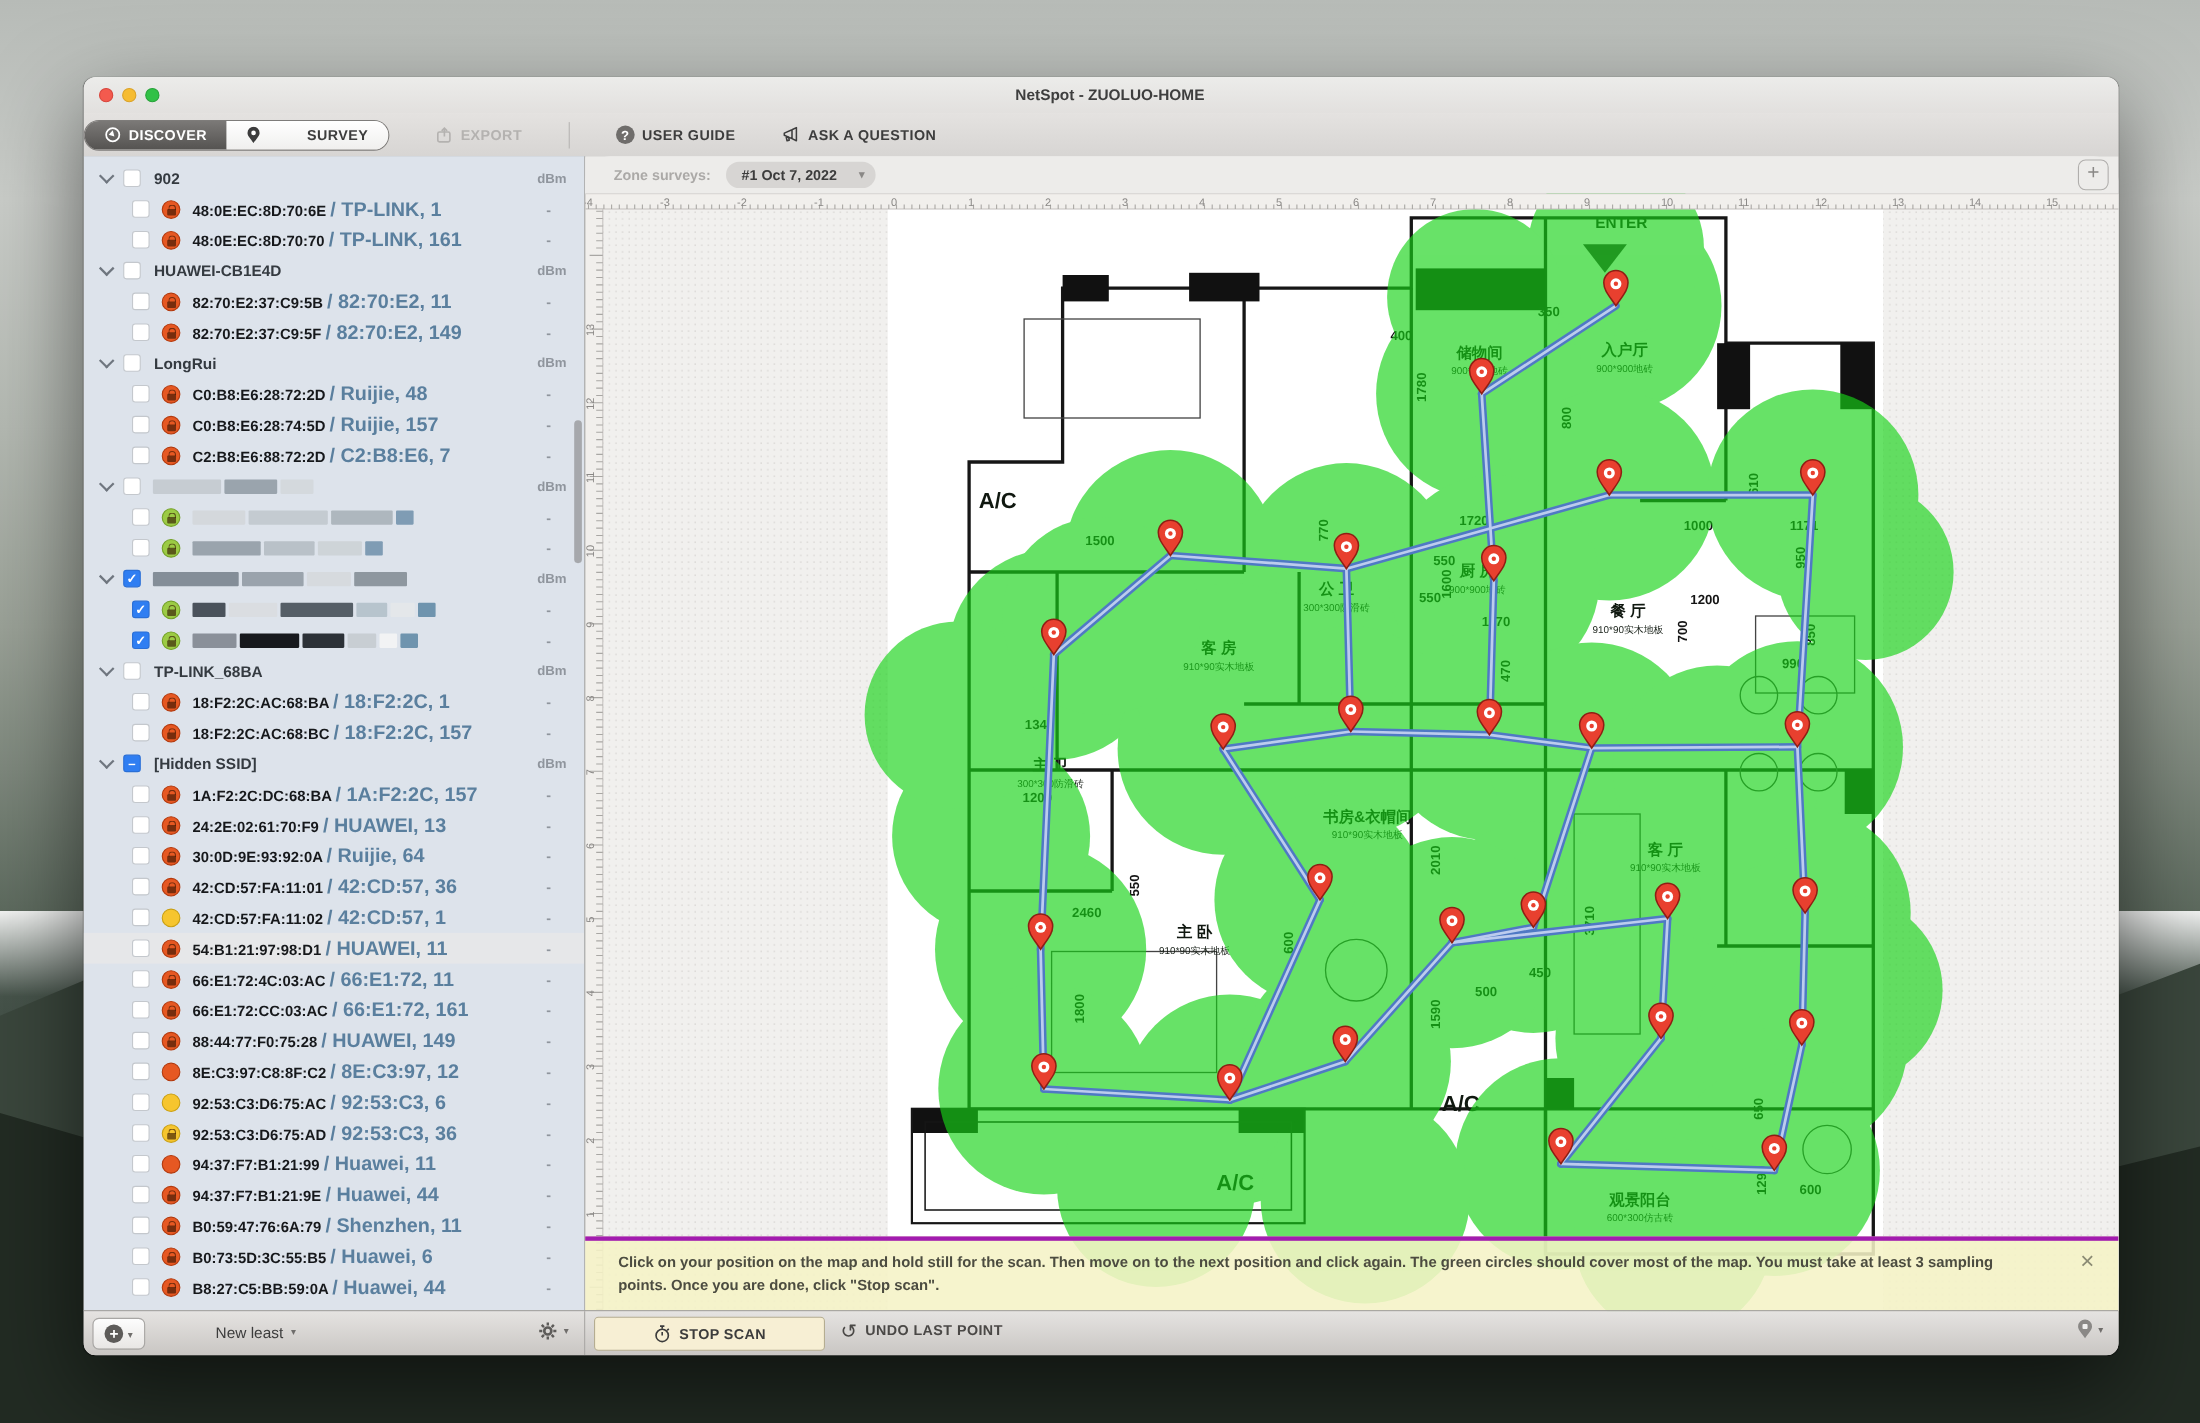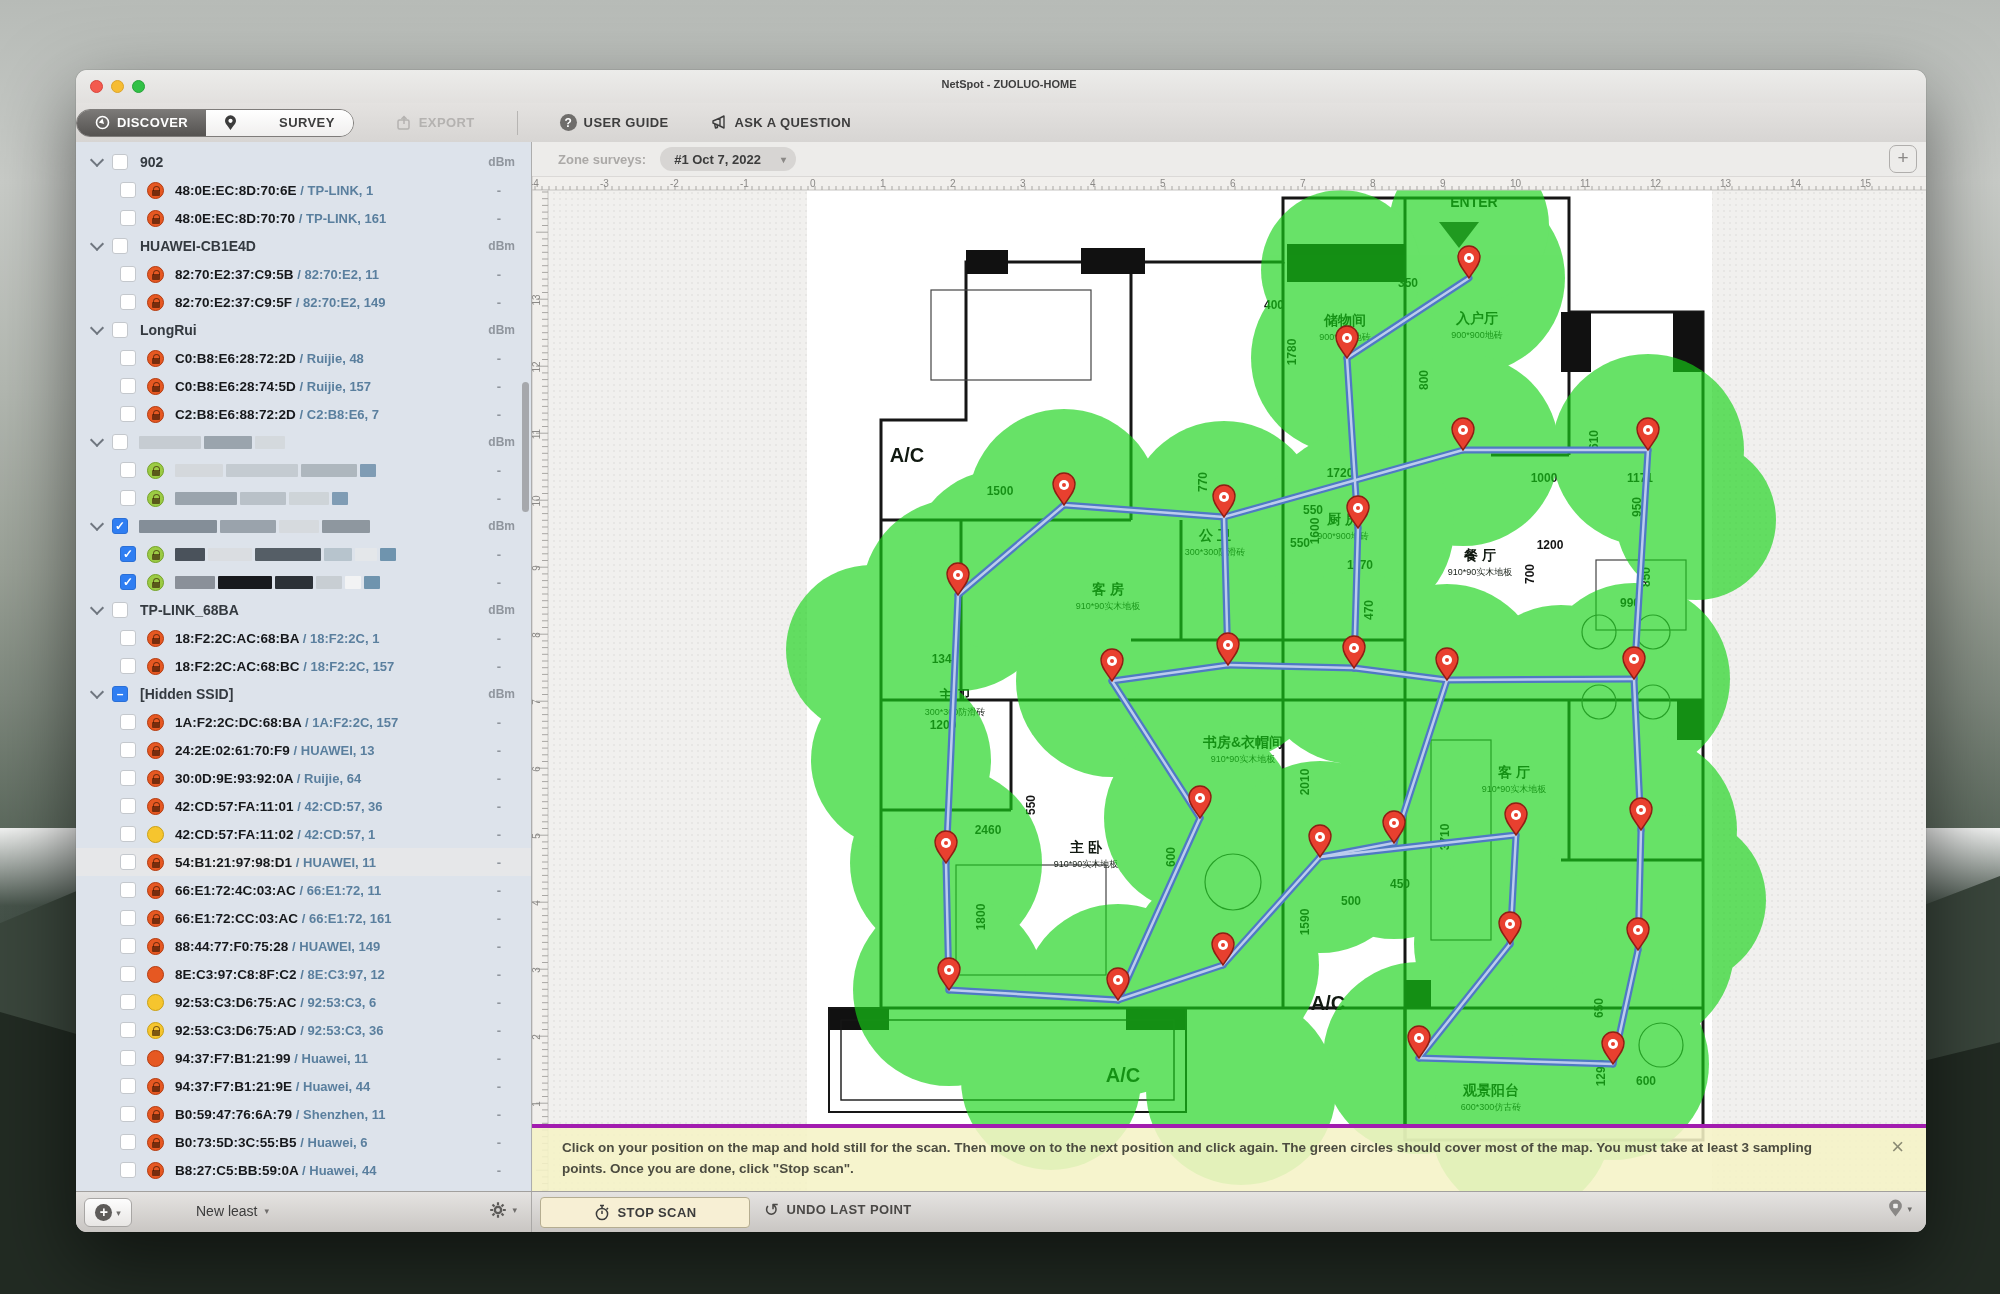--- a/index.html
+++ b/index.html
@@ -9,21 +9,21 @@
     background:linear-gradient(180deg,#b7bbb7 0%,#c9ccc8 14%,#b3b8b1 30%,#99a096 44%,#7d877c 54%,#5d6a5e 64%,#45524713 64%,#46534a 70%,#36423a 80%,#2a352c 90%,#232c24 100%);}
   .ridge1{position:absolute;left:0;top:620px;width:2000px;height:674px;background:#3a463c;
     clip-path:polygon(0 45%,12% 30%,25% 48%,38% 26%,55% 52%,70% 34%,85% 55%,100% 38%,100% 100%,0 100%);}
   .ridge2{position:absolute;left:0;top:860px;width:2000px;height:434px;background:#222b23;
     clip-path:polygon(0 35%,15% 55%,32% 30%,50% 58%,68% 36%,84% 60%,100% 42%,100% 100%,0 100%);}
   
   .window{position:absolute;left:76px;top:70px;width:1850px;height:1162px;border-radius:11px;
     background:#e7e5e3;box-shadow:0 30px 80px rgba(0,0,0,.55),0 0 1px rgba(0,0,0,.6);overflow:hidden;}
   .titlebar{position:absolute;left:0;top:0;right:0;height:33px;
     background:linear-gradient(#ececea,#e2e0de);}
-  .title{position:absolute;left:16px;right:0;top:8px;text-align:center;font-size:11px;font-weight:bold;color:#3e3e3e;}
+  .title{position:absolute;left:16px;right:0;top:8px;text-align:center;font-size:14px;font-weight:bold;color:#3e3e3e;}
   .lights{position:absolute;left:14px;top:10px;display:flex;gap:8px;}
   .light{width:13px;height:13px;border-radius:50%;}
   .light.r{background:#f35a4e;border:1px solid #d8453c;box-sizing:border-box;}
   .light.y{background:#f6bc32;border:1px solid #dba329;box-sizing:border-box;}
   .light.g{background:#31c146;border:1px solid #27a339;box-sizing:border-box;}
   .toolbar{position:absolute;left:0;top:33px;right:0;height:39px;
     background:linear-gradient(#e4e2e0,#d7d5d3);border-bottom:1px solid #a5a3a1;
     display:flex;align-items:center;justify-content:flex-start;gap:42px;}
   .tb-label{font-size:13px;font-weight:bold;letter-spacing:.4px;color:#3d3d3d;}
   .seg{display:flex;border:1px solid #7e7c7a;border-radius:14px;overflow:hidden;height:26px;box-shadow:inset 0 1px 0 rgba(255,255,255,.4);}
@@ -55,21 +55,21 @@
   .child .cb{margin-left:44px;}
   .dot{width:17px;height:17px;border-radius:50%;margin-left:11px;position:relative;flex:0 0 auto;box-sizing:border-box;}
   .dot.orange{background:#e65822;border:1px solid #b33a0e;}
   .dot.yellow{background:#f6c52e;border:1px solid #caa013;}
   .dot.green{background:#9ccb44;border:1px solid #74a228;}
   .dot.lock::before{content:"";position:absolute;width:5px;height:4px;left:5px;top:3px;
     border:1.6px solid rgba(50,20,0,.62);border-bottom:none;border-radius:4px 4px 0 0;}
   .dot.lock::after{content:"";position:absolute;width:8px;height:6px;left:3.5px;top:7px;
     background:rgba(50,20,0,.62);border-radius:1px;}
   .mac{font-size:13.5px;font-weight:bold;color:#16181b;margin-left:11px;white-space:nowrap;}
-  .info{font-size:13px;font-weight:bold;color:#5a7f9e;white-space:nowrap;}
+  .info{font-size:18px;font-weight:bold;color:#5a7f9e;white-space:nowrap;}
   .bars{display:flex;gap:3px;margin-left:11px;align-items:center;}
   .bars i{display:block;height:13px;border-radius:1px;}
   .sb-thumb{position:absolute;right:2px;top:240px;width:7px;height:130px;border-radius:4px;background:rgba(120,120,120,.55);}
   
   .mapcol{flex:1;position:relative;background:#efeeec;border-radius:23px;}
   .surveybar{position:absolute;left:0;top:0;right:0;height:34px;background:#edecea;display:flex;align-items:center;}
   .zs-label{font-size:13px;color:#aba9a7;font-weight:bold;margin-left:26px;}
   .zs-pill{margin-left:14px;background:#d7d5d3;border-radius:12px;height:24px;display:flex;align-items:center;
     padding:0 10px 0 14px;font-size:13px;font-weight:bold;color:#3c3c3c;gap:20px;}
   .zs-pill .car{color:#8a8886;font-size:10px;}

